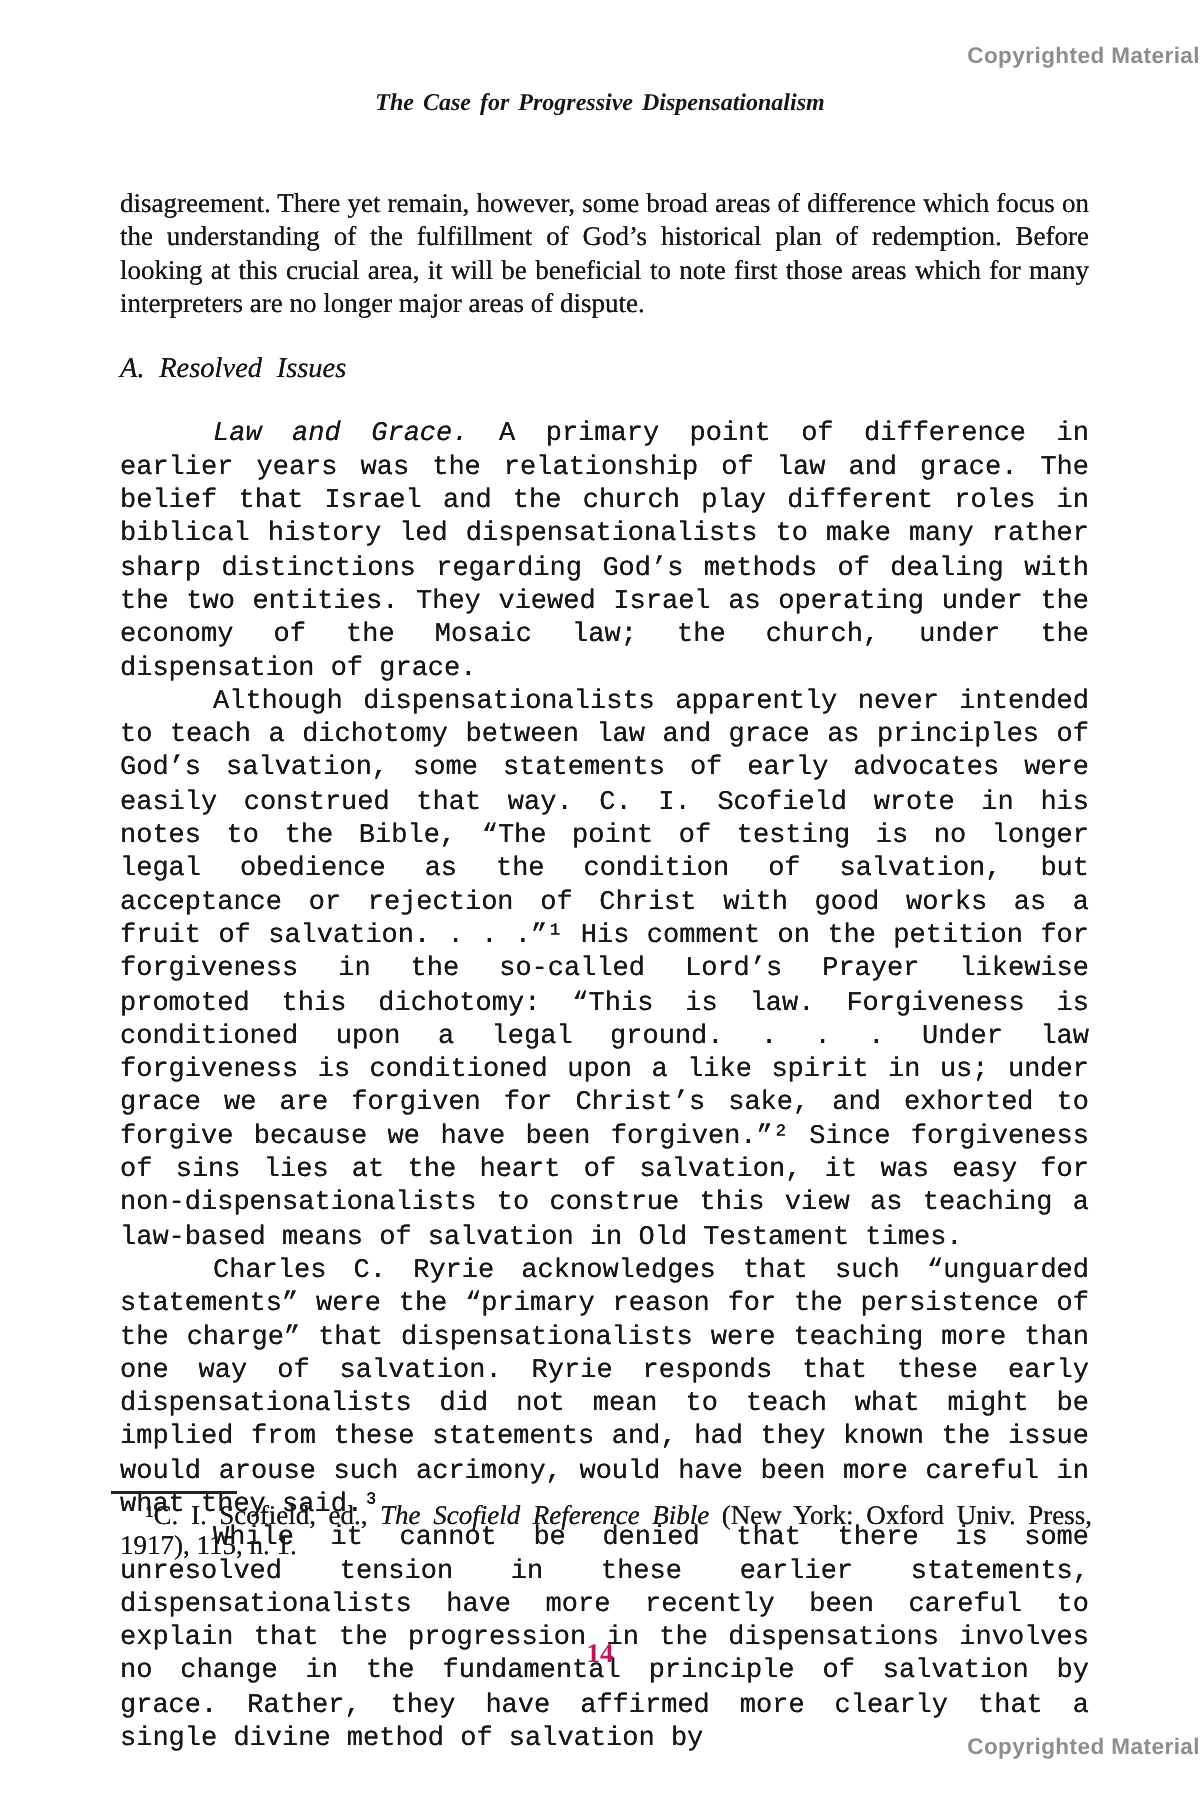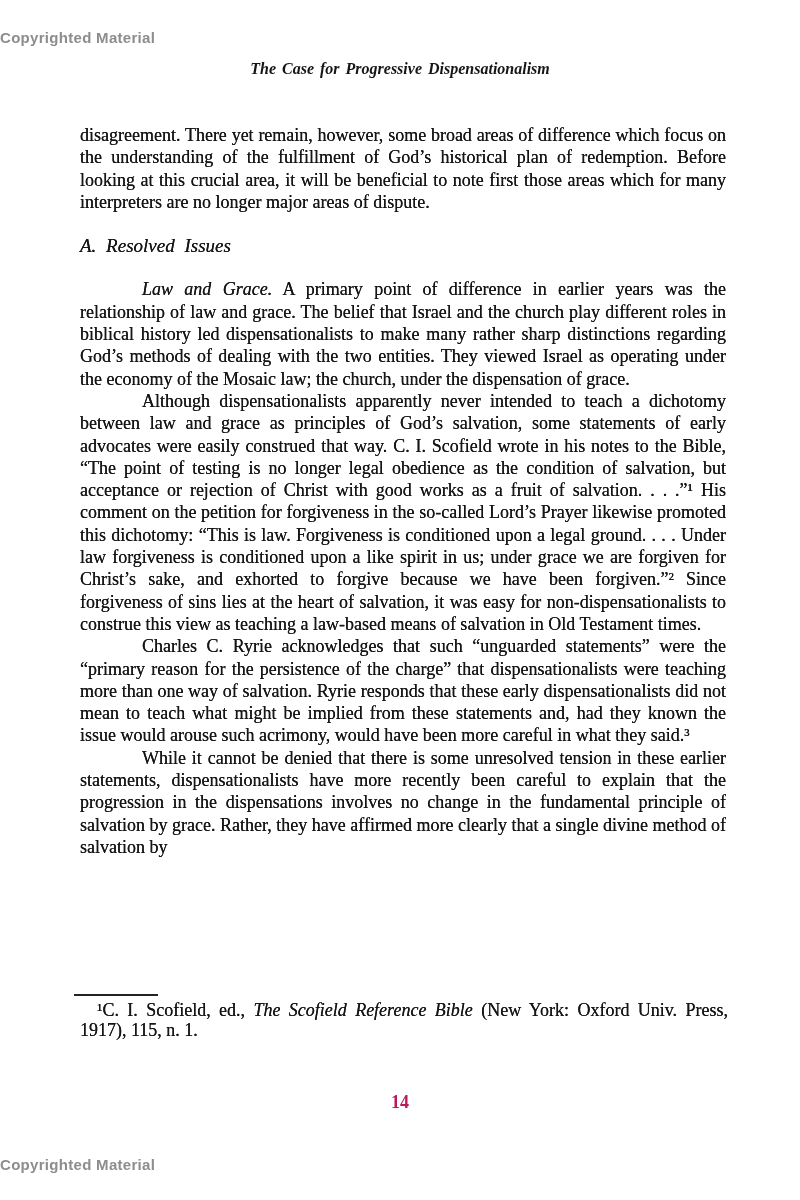--- a/index.html
+++ b/index.html
@@ -12,21 +12,21 @@
     width: 800px;
     height: 1200px;
     background: #ffffff;
     overflow: hidden;
     color: #1a1a1a;
   }
   .copyright {
     position: absolute;
     left: 0;
     width: 100%;
-    text-align: left;
+    text-align: right;
     font-family: "Liberation Sans", sans-serif;
     font-size: 15px;
     font-weight: bold;
     letter-spacing: 0.3px;
     color: #8d8d8d;
   }
   .copyright.top { top: 29px; }
   .copyright.bottom { top: 1156px; }
   .running-title {
     position: absolute;
@@ -51,20 +51,21 @@
     line-height: 22.3px;
     text-align: justify;
     color: #161616;
     text-shadow: 0 0 0.4px currentColor;
   }
   .para {
     margin: 0;
   }
   .para.indent {
     text-indent: 62px;
+    font-family: Liberation Mono, monospace;
   }
   .section-heading {
     margin: 22px 0 21px 0;
     font-family: "Liberation Serif", serif;
     font-style: italic;
     font-weight: normal;
     font-size: 19px;
     word-spacing: 5px;
     color: #161616;
   }

